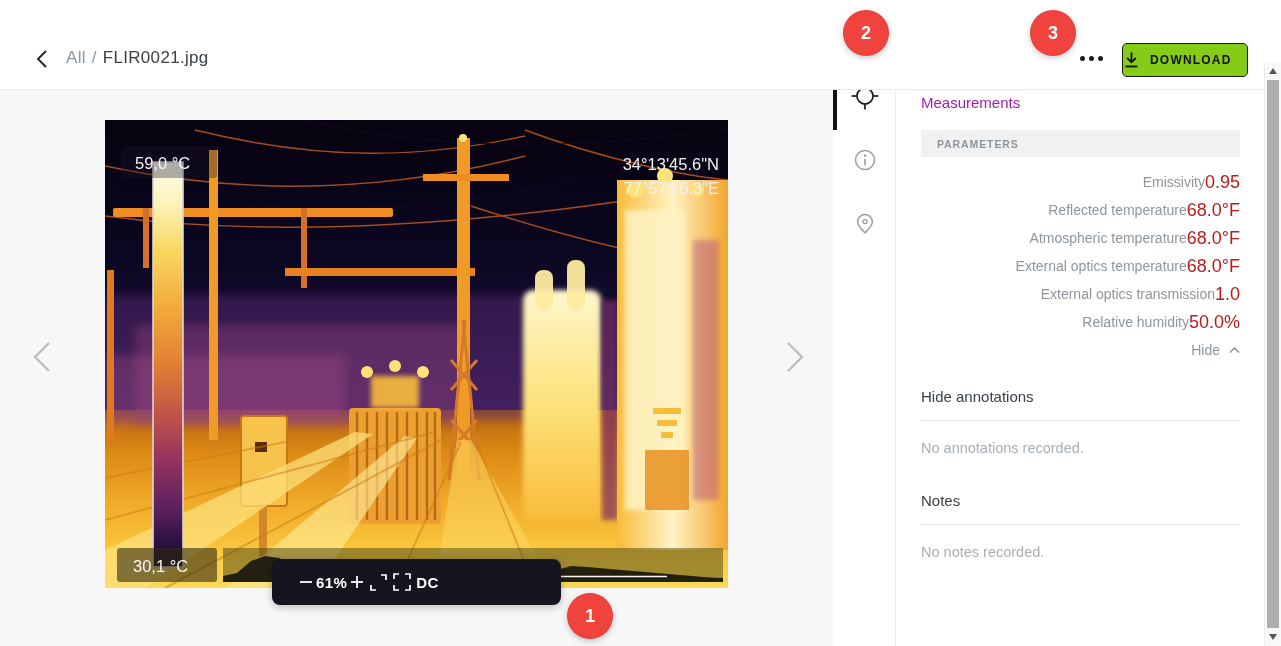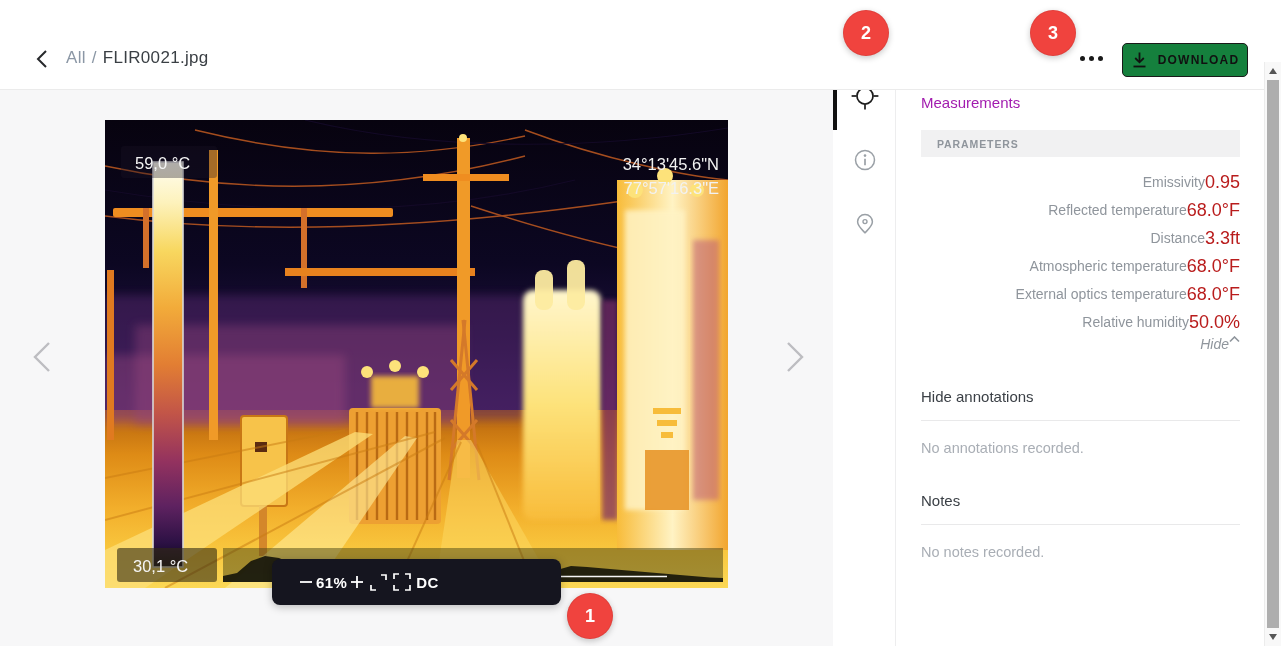--- a/index.html
+++ b/index.html
@@ -15,22 +15,22 @@
   .breadcrumb { position:absolute; left:66px; top:20px; font-size:17px;
     letter-spacing:.3px; white-space:nowrap; }
   .crumb-parent { color:#8b97a5; cursor:pointer; }
   .crumb-sep { color:#8b97a5; padding:0 6px; }
   .crumb-current { color:#3a3f44; }
   .more-dots { position:absolute; left:1074px; top:14px; width:34px; height:32px;
     background:none; border:none; cursor:pointer; display:flex; align-items:center;
     justify-content:center; gap:4px; }
   .more-dots i { width:5px; height:5px; border-radius:50%; background:#1a1a1a; display:block; }
   .download-btn { position:absolute; left:1122px; top:15px; width:126px; height:34px;
-    background:#15803d; border:1.4px solid #1a1a1a; border-radius:5px; cursor:pointer;
-    display:flex; align-items:center; justify-content:center; gap:10px; }
+    background:#84cc16; border:1.4px solid #1a1a1a; border-radius:5px; cursor:pointer;
+    display:flex; align-items:center; justify-content:flex-start; gap:10px; }
   .download-btn span { font-size:12px; font-weight:bold; letter-spacing:1.2px; color:#111; }
 
   
   .main { position:absolute; left:0; top:62px; width:1281px; height:584px; }
   .viewer { position:absolute; left:0; top:0; width:833px; height:584px;
     background:#f7f7f8; overflow:hidden; }
   .iconstrip { position:absolute; left:833px; top:0; width:63px; height:584px;
     background:#fff; border-right:1px solid #ededee; }
   .active-bar { position:absolute; left:0; top:2px; width:4px; height:66px; background:#111; }
   .strip-btn { position:absolute; left:16px; width:32px; height:32px; background:none;
@@ -66,22 +66,22 @@
 
   
   .panel-title { font-size:15px; color:#a21caf; }
   .param-header { margin-top:19px; background:#f1f1f2; height:27px; display:flex;
     align-items:center; padding:0 16px; }
   .param-header span { font-size:10.5px; font-weight:bold; letter-spacing:.9px; color:#8f959c; }
   .param-list { margin-top:11px; }
   .param-row { height:28px; display:flex; align-items:center; justify-content:flex-end; }
   .param-label { font-size:14px; color:#8f959c; }
   .param-value { font-size:18px; color:#b91c1c; }
-  .hide-row { height:28px; display:flex; justify-content:flex-end;
-    cursor:pointer;font-style:italic; }
+  .hide-row { height:28px; display:flex; align-items:center; justify-content:flex-end;
+    gap:9px; cursor:pointer; }
   .hide-row span { font-size:14px; color:#8f959c; }
   .section-title { font-size:15px; color:#3b4046; margin-top:24px; }
   .section-rule { border:none; border-top:1px solid #e9e9ea; margin-top:15px; }
   .empty-text { font-size:14.5px; color:#a9aeb5; margin-top:19px; }
   .notes-title { margin-top:36px; }
 
   
   .scrollbar { position:absolute; left:1264px; top:62px; width:17px; height:584px;
     background:#f8f8f8; border-left:1px solid #ececec; z-index:6; }
   .sb-arrow { position:absolute; left:0; width:16px; height:16px; display:flex;
@@ -359,30 +359,30 @@
       <div class="param-list">
         <div class="param-row">
           <span class="param-label">Emissivity</span>
           <span class="param-value">0.95</span>
         </div>
         <div class="param-row">
           <span class="param-label">Reflected temperature</span>
           <span class="param-value">68.0°F</span>
         </div>
         <div class="param-row">
-          <span class="param-label">Distance</span>
-          <span class="param-value">3.3ft</span>
-        </div>
-        <div class="param-row">
           <span class="param-label">Atmospheric temperature</span>
           <span class="param-value">68.0°F</span>
         </div>
         <div class="param-row">
           <span class="param-label">External optics temperature</span>
           <span class="param-value">68.0°F</span>
+        </div>
+        <div class="param-row">
+          <span class="param-label">External optics transmission</span>
+          <span class="param-value">1.0</span>
         </div>
         <div class="param-row">
           <span class="param-label">Relative humidity</span>
           <span class="param-value">50.0%</span>
         </div>
       </div>
       <div class="hide-row">
         <span>Hide</span>
         <svg width="11" height="7" viewBox="0 0 11 7">
           <polyline points="1,5.5 5.5,1 10,5.5" fill="none" stroke="#8f959c" stroke-width="1.6"></polyline>

